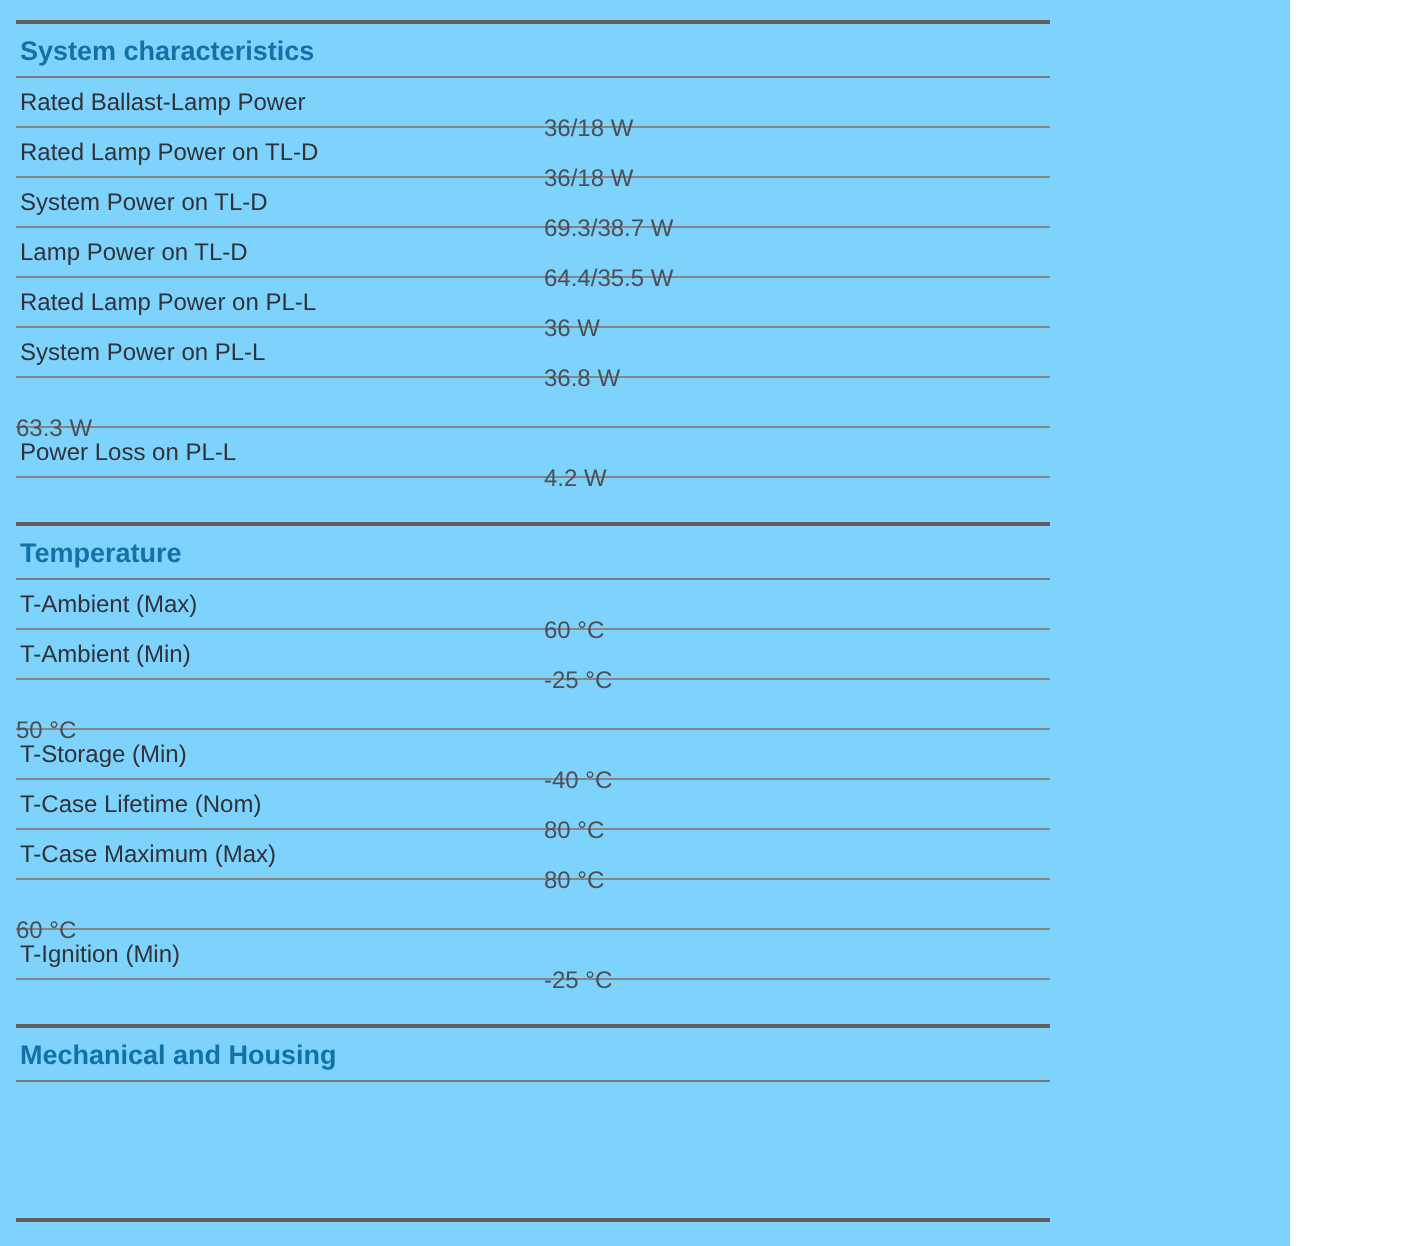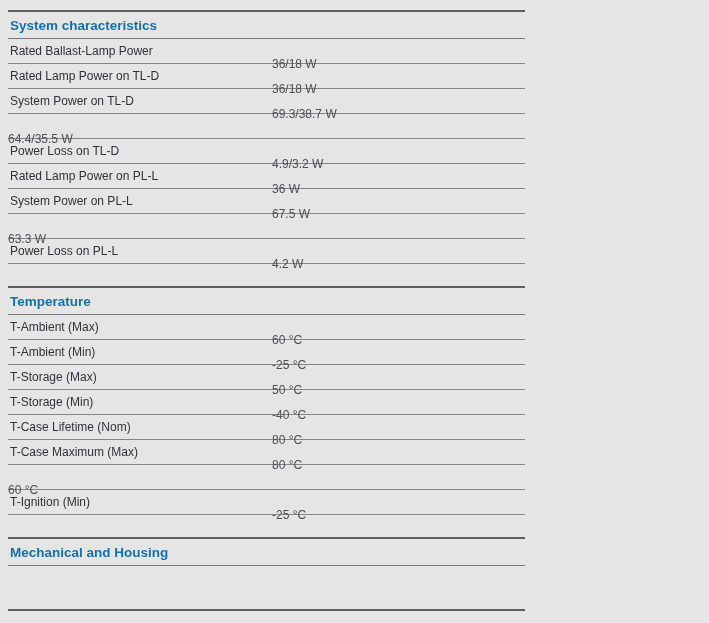--- a/index.html
+++ b/index.html
@@ -2,23 +2,23 @@
 <html><head>
 <meta charset="utf-8">
 <style>
   html, body {
     margin: 0;
     padding: 0;
     background: #ffffff;
   }
   .page {
     position: relative;
-    width: 709px;
+    width: 645px;
     height: 623px;
-    background: #e5e5e5;
+    background: #7dd3fc;
     font-family: "Liberation Sans", sans-serif;
     overflow: hidden;
   }
   .table-area {
     position: absolute;
     left: 8px;
     top: 10px;
     width: 517px;
   }
   .spec-section {
@@ -79,33 +79,30 @@
       </div>
       <div class="row">
         <span class="label">Rated Lamp Power on TL-D</span>
         <span class="value">36/18 W</span>
       </div>
       <div class="row">
         <span class="label">System Power on TL-D</span>
         <span class="value">69.3/38.7 W</span>
       </div>
       <div class="row">
+        <span class="label">Lamp Power on TL-D</span>
         <span class="value">64.4/35.5 W</span>
-      </div>
-      <div class="row">
-        <span class="label">Power Loss on TL-D</span>
-        <span class="value">4.9/3.2 W</span>
       </div>
       <div class="row">
         <span class="label">Rated Lamp Power on PL-L</span>
         <span class="value">36 W</span>
       </div>
       <div class="row">
         <span class="label">System Power on PL-L</span>
-        <span class="value">67.5 W</span>
+        <span class="value">36.8 W</span>
       </div>
       <div class="row">
         <span class="value">63.3 W</span>
       </div>
       <div class="row">
         <span class="label">Power Loss on PL-L</span>
         <span class="value">4.2 W</span>
       </div>
     </section>
 
@@ -113,21 +110,20 @@
       <h2 class="section-title">Temperature</h2>
       <div class="row">
         <span class="label">T-Ambient (Max)</span>
         <span class="value">60 °C</span>
       </div>
       <div class="row">
         <span class="label">T-Ambient (Min)</span>
         <span class="value">-25 °C</span>
       </div>
       <div class="row">
-        <span class="label">T-Storage (Max)</span>
         <span class="value">50 °C</span>
       </div>
       <div class="row">
         <span class="label">T-Storage (Min)</span>
         <span class="value">-40 °C</span>
       </div>
       <div class="row">
         <span class="label">T-Case Lifetime (Nom)</span>
         <span class="value">80 °C</span>
       </div>

